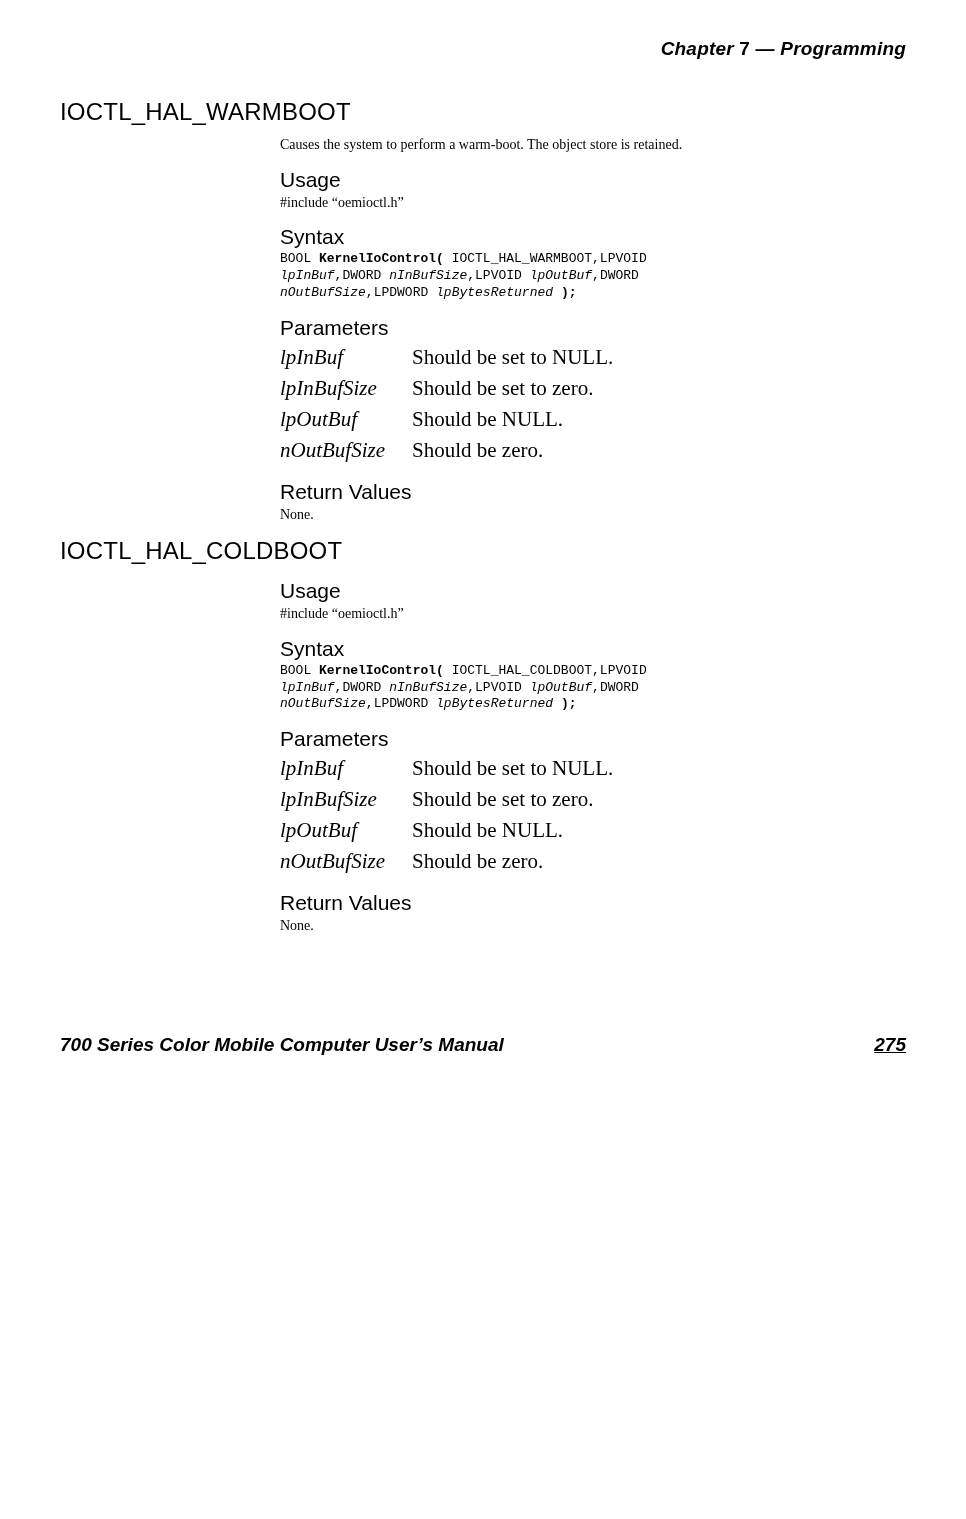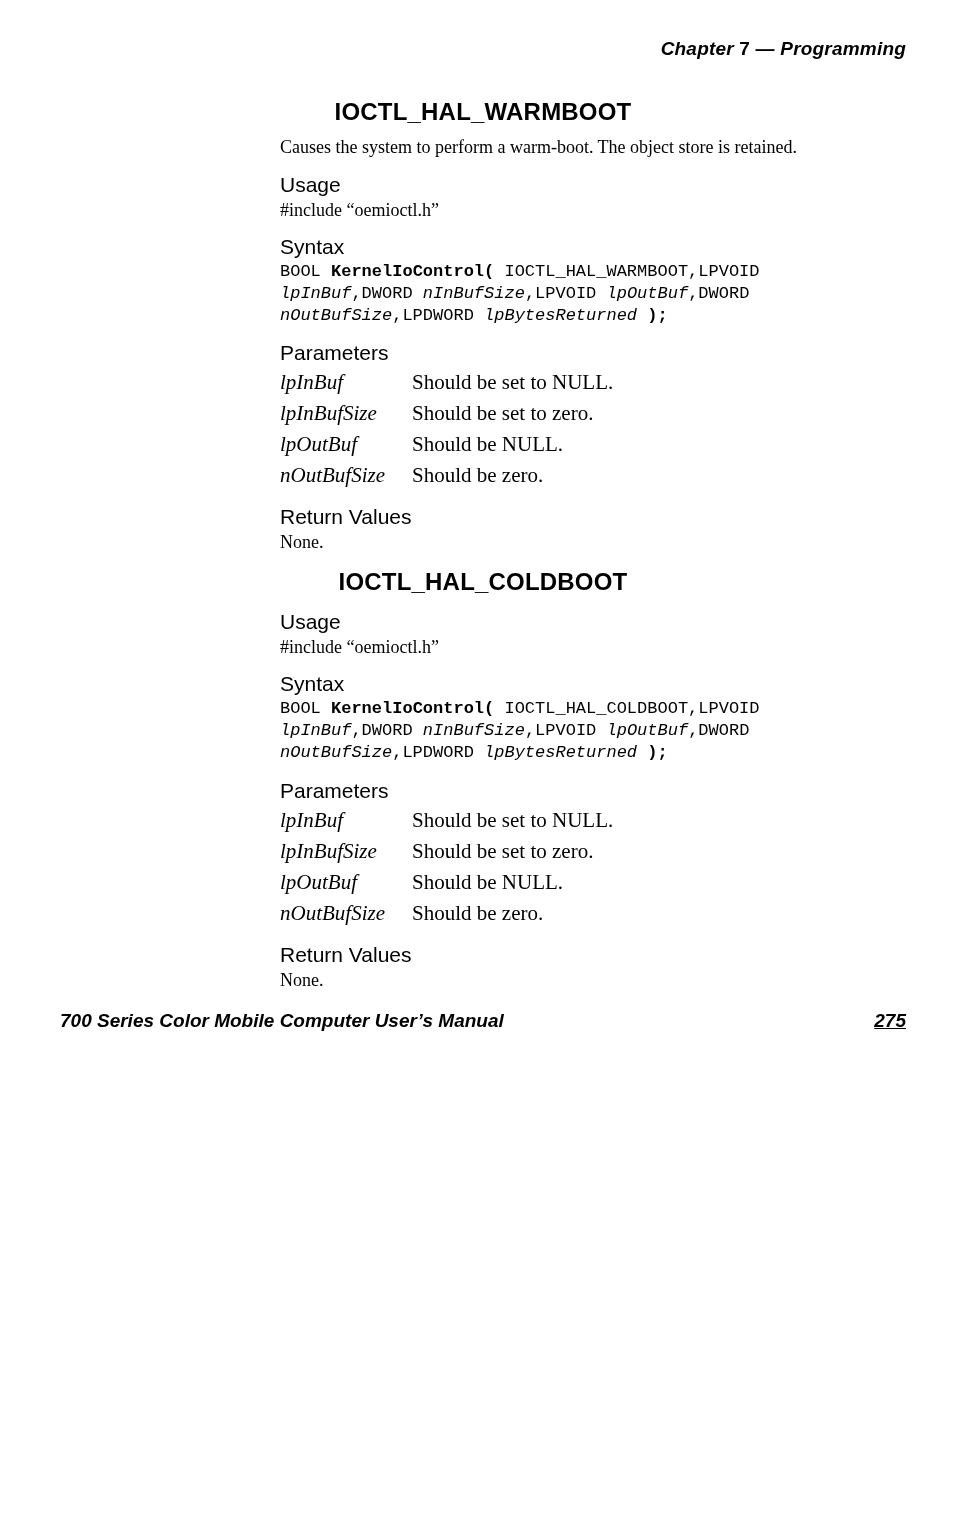--- a/index.html
+++ b/index.html
@@ -27,44 +27,43 @@
       font-weight: 700;
       font-style: italic;
       font-size: 19px;
       letter-spacing: 0.2px;
       margin-bottom: 38px;
     }
     .running-head .dash { font-style: normal; font-weight: 700; }
     .running-head .num { font-style: normal; }
     .h2 {
       font-family: "Lucida Sans", "Lucida Grande", Arial, sans-serif;
-      font-weight: 700;
+      font-weight: 400;
       font-size: 24px;
       margin: 12px 0 10px 0;
       letter-spacing: 0.2px;
-      text-align: center;
     }
     .content-block {
       margin-left: 220px;
       margin-right: 4px;
     }
     .body-text {
-      font-size: 18px;
+      font-size: 14px;
       line-height: 1.25;
       margin: 0 0 14px 0;
     }
     .sub-h {
       font-family: "Lucida Sans", "Lucida Grande", Arial, sans-serif;
       font-weight: 400;
       font-size: 21px;
       margin: 14px 0 2px 0;
     }
     .mono {
       font-family: "Courier New", Courier, monospace;
-      font-size: 17px;
+      font-size: 13px;
       line-height: 1.3;
       white-space: normal;
       margin: 0 0 10px 0;
     }
     .mono .b { font-weight: 700; }
     .mono .i { font-style: italic; }
     .param-table {
       border-collapse: collapse;
       margin: 2px 0 8px 0;
     }
@@ -73,21 +72,21 @@
       padding: 3px 0;
       font-size: 21px;
     }
     .param-name {
       font-style: italic;
       padding-right: 20px;
       width: 132px;
     }
     .footer {
       position: absolute;
-      bottom: 68px;
+      bottom: 44px;
       left: 60px;
       right: 60px;
       display: flex;
       justify-content: space-between;
       align-items: baseline;
       font-family: "Lucida Sans", "Lucida Grande", Arial, sans-serif;
       font-style: italic;
       font-weight: 700;
       font-size: 19px;
     }

